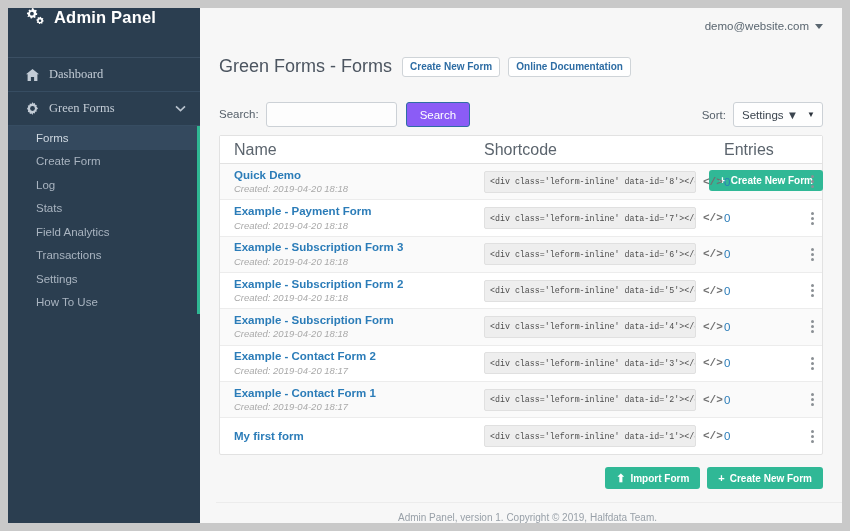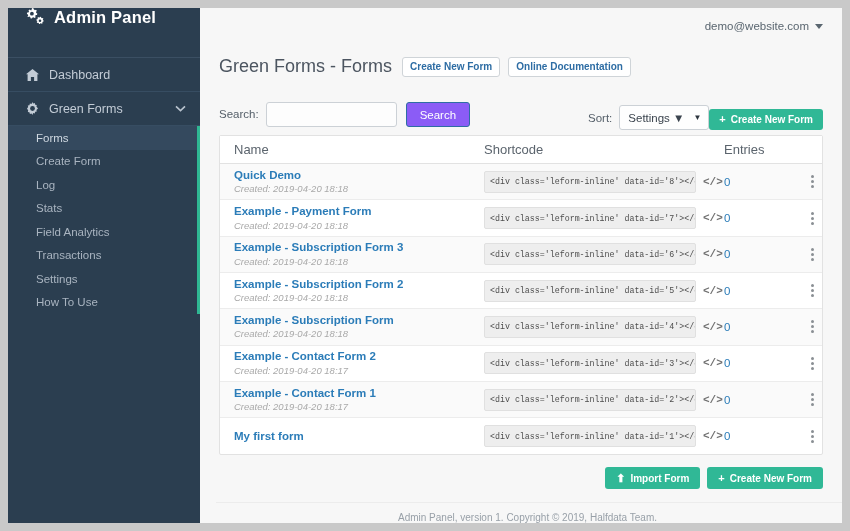--- a/index.html
+++ b/index.html
@@ -57,21 +57,21 @@
   }
   .nav-item .ni-icon {
     width: 15px;
     margin-right: 9px;
     flex: none;
     display: flex;
     align-items: center;
     justify-content: center;
     color: #c3ccd6;
   }
-  .nav-item .ni-label { flex: 1; }
+  .nav-item .ni-label { flex: 1; font-family: Liberation Serif, serif; }
   .nav-item .ni-chev {
     margin-right: 14px;
     font-size: 10px;
     color: #b9c3ce;
   }
   .submenu {
     position: relative;
     border-right: 3px solid #2fb793;
   }
   .sub-item {
@@ -174,22 +174,23 @@
     color: #ffffff;
     border: 1px solid #2e6da4;
     border-radius: 3px;
     font-size: 11.5px;
     padding: 0 13px;
     cursor: pointer;
   }
   .controls-right {
     margin-left: auto;
     display: flex;
-    flex-direction: row;
+    flex-direction: column;
     align-items: flex-end;
+    gap: 36px;
   }
   .sort-wrap {
     display: flex;
     align-items: center;
   }
   .sort-label {
     font-size: 11.5px;
     color: #56606a;
     margin-right: 7px;
   }
@@ -246,21 +247,21 @@
   }
   .trow:last-child { border-bottom: none; }
   .thead {
     height: 28px;
     background: #ffffff;
     border-bottom: 1px solid #e2e2e2;
   }
   .thead .c-name,
   .thead .c-short,
   .thead .c-entries {
-    font-size: 13px;
+    font-size: 16px;
     color: #5b646d;
   }
   .trow.odd { background: #fafafa; }
 
   .c-name { width: 250px; flex: none; }
   .c-short { width: 240px; flex: none; display: flex; align-items: center; }
   .c-entries { width: 78px; flex: none; font-size: 11.5px; }
   .c-actions { flex: 1; display: flex; justify-content: center; }
 
   .form-name {

